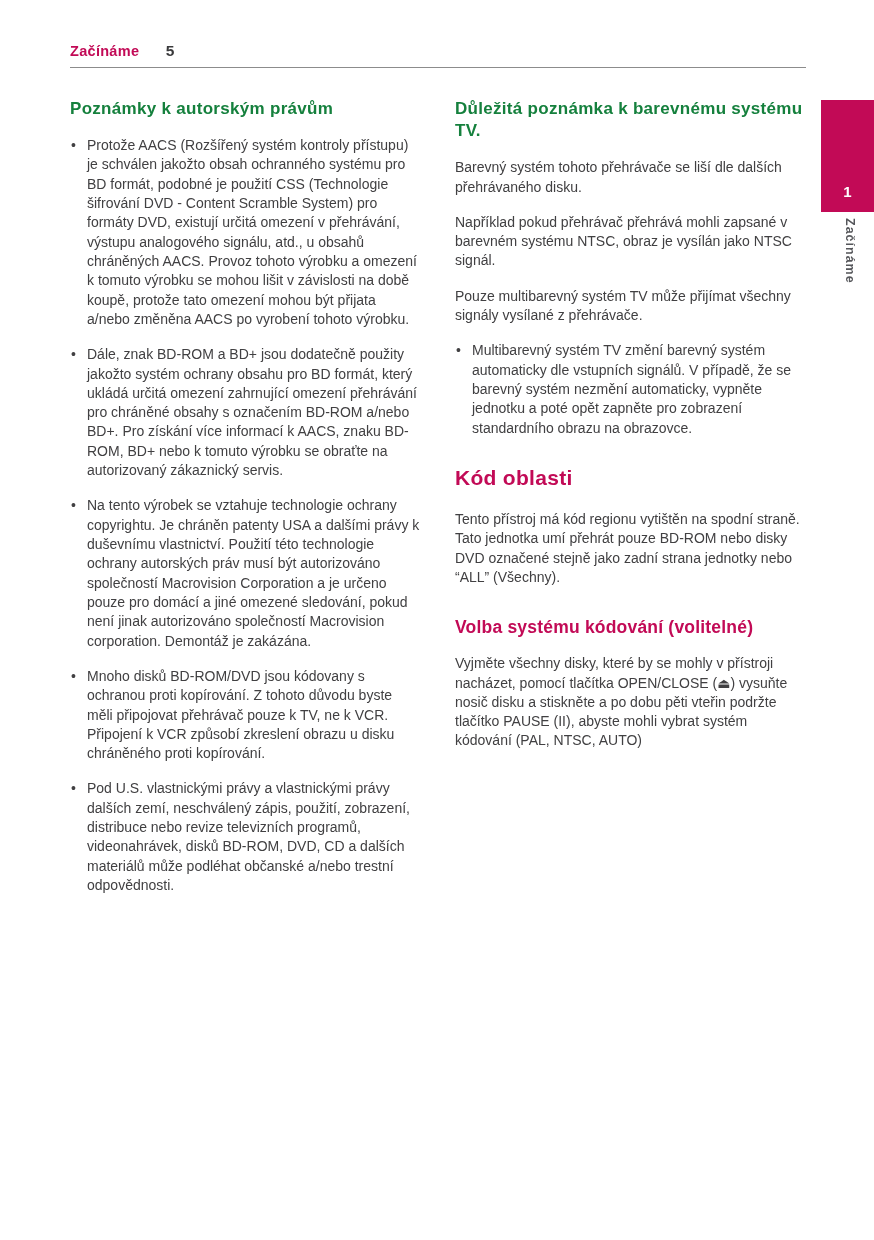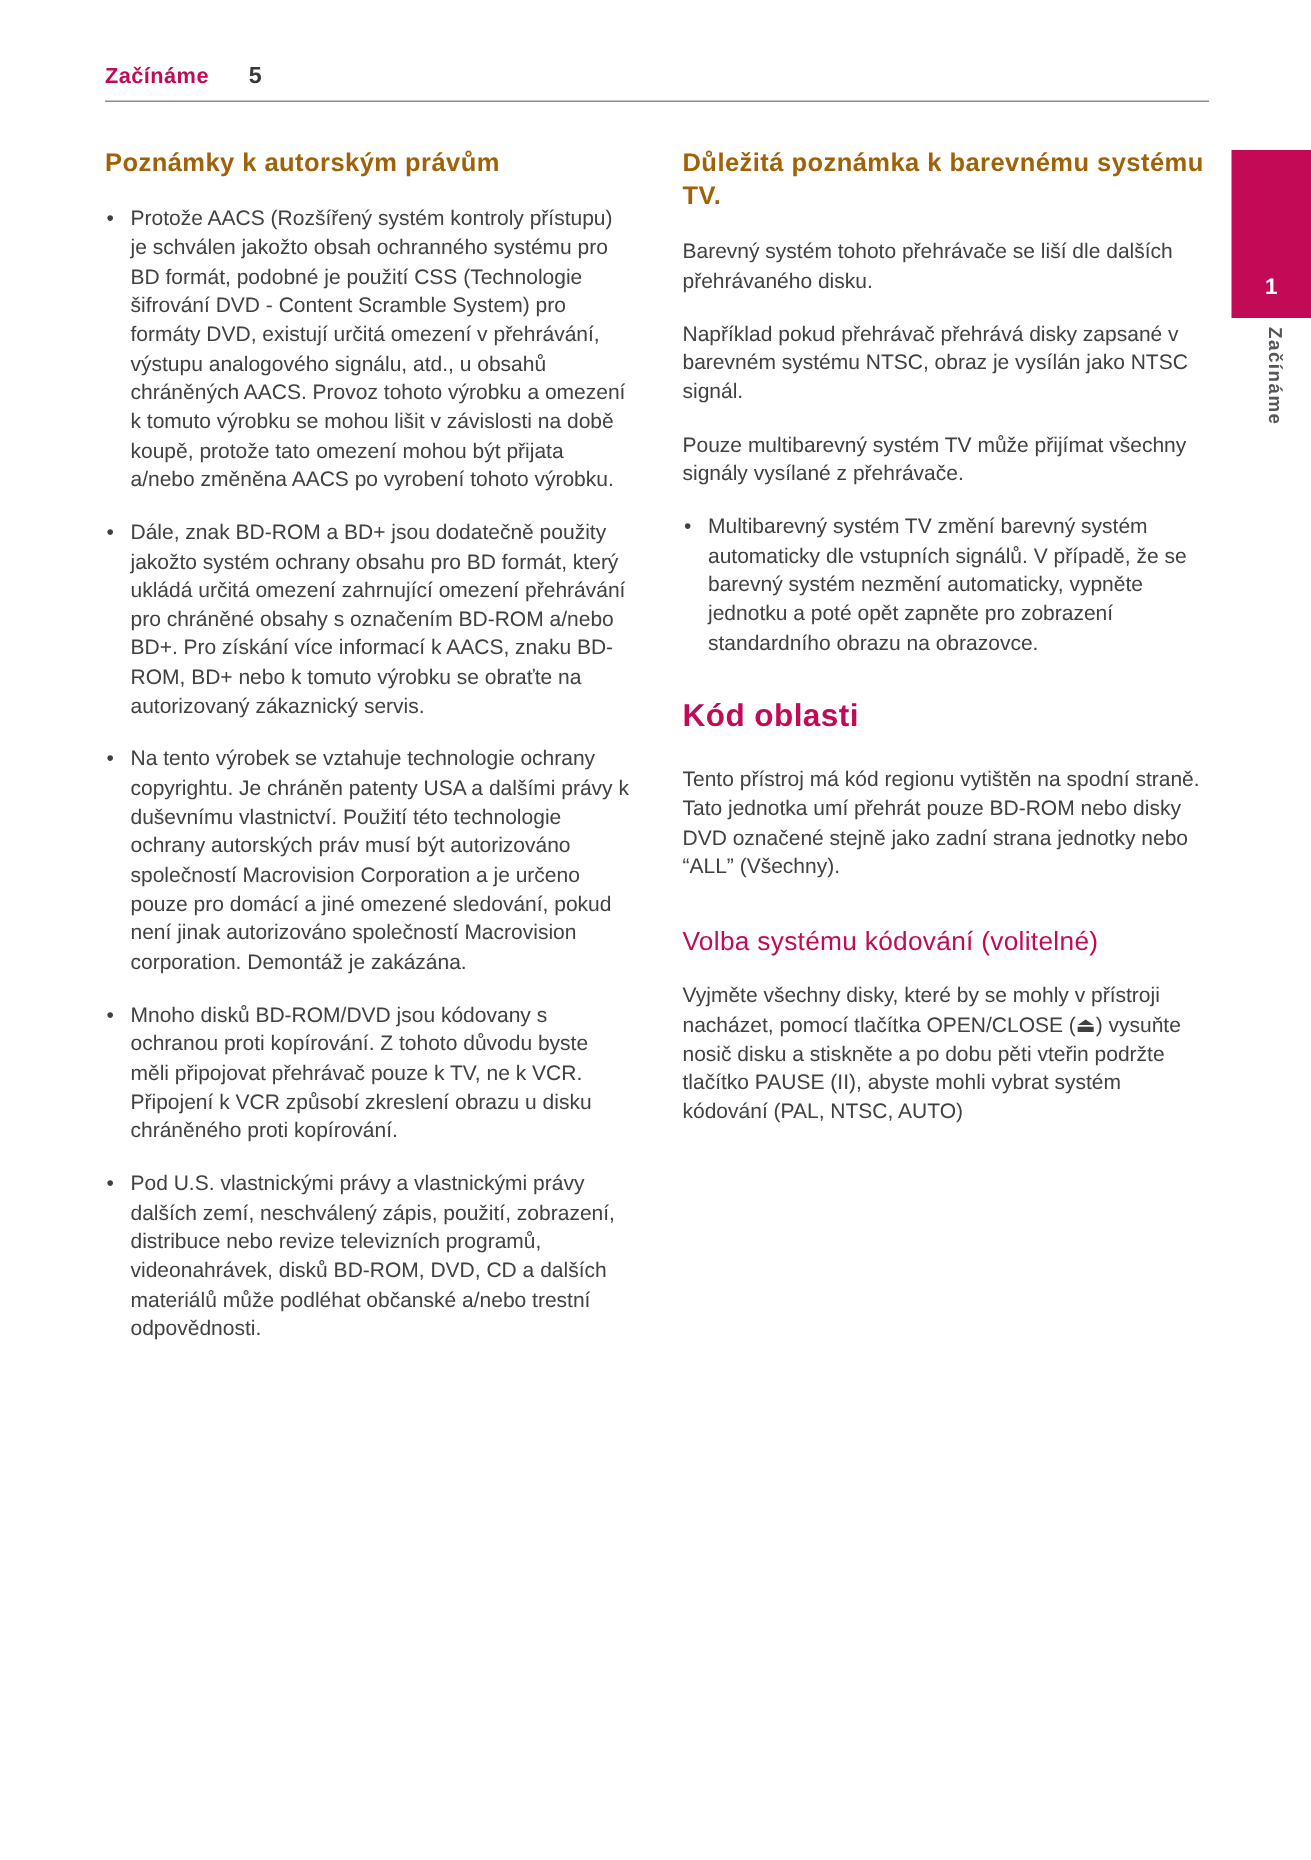--- a/index.html
+++ b/index.html
@@ -66,21 +66,21 @@
       position: absolute;
       top: 98px; left: 70px; width: 736px;
       display: flex;
       gap: 34px;
     }
     .col { width: 351px; }
 
     h2.col-heading {
       font-size: 17px;
       font-weight: bold;
-      color: #a16207;
+      color: #15803d;
       letter-spacing: .3px;
       line-height: 1.3;
       margin-bottom: 12px;
     }
 
     .body-text, .bullet-list li {
       font-size: 14px;
       line-height: 1.38;
       color: var(--text, #414042);
       margin-top: 16px;
@@ -104,21 +104,21 @@
       color: var(--accent, #c20a56);
       font-size: 21px;
       font-weight: bold;
       letter-spacing: .3px;
       margin-top: 28px;
       margin-bottom: 20px;
     }
     h3.pink-heading-md {
       color: var(--accent, #c20a56);
       font-size: 17.5px;
-      font-weight: normal;
+      font-weight: bold;
       letter-spacing: .2px;
       margin-top: 30px;
       margin-bottom: 12px;
     }
   </style>
 </head>
 <body>
 
 <div class="page">
 
@@ -142,21 +142,21 @@
         <li>Dále, znak BD-ROM a BD+ jsou dodatečně použity jakožto systém ochrany obsahu pro BD formát, který ukládá určitá omezení zahrnující omezení přehrávání pro chráněné obsahy s označením BD-ROM a/nebo BD+. Pro získání více informací k AACS, znaku BD-ROM, BD+ nebo k tomuto výrobku se obraťte na autorizovaný zákaznický servis.</li>
         <li>Na tento výrobek se vztahuje technologie ochrany copyrightu. Je chráněn patenty USA a dalšími právy k duševnímu vlastnictví. Použití této technologie ochrany autorských práv musí být autorizováno společností Macrovision Corporation a je určeno pouze pro domácí a jiné omezené sledování, pokud není jinak autorizováno společností Macrovision corporation. Demontáž je zakázána.</li>
         <li>Mnoho disků BD-ROM/DVD jsou kódovany s ochranou proti kopírování. Z tohoto důvodu byste měli připojovat přehrávač pouze k TV, ne k VCR. Připojení k VCR způsobí zkreslení obrazu u disku chráněného proti kopírování.</li>
         <li>Pod U.S. vlastnickými právy a vlastnickými právy dalších zemí, neschválený zápis, použití, zobrazení, distribuce nebo revize televizních programů, videonahrávek, disků BD-ROM, DVD, CD a dalších materiálů může podléhat občanské a/nebo trestní odpovědnosti.</li>
       </ul>
     </section>
 
     <section class="col">
       <h2 class="col-heading">Důležitá poznámka k barevnému systému TV.</h2>
       <p class="body-text">Barevný systém tohoto přehrávače se liší dle dalších přehrávaného disku.</p>
-      <p class="body-text">Například pokud přehrávač přehrává disky zapsané v barevném systému NTSC, obraz je vysílán jako NTSC signál.</p>
+      <p class="body-text">Například pokud přehrávač přehrává mohli zapsané v barevném systému NTSC, obraz je vysílán jako NTSC signál.</p>
       <p class="body-text">Pouze multibarevný systém TV může přijímat všechny signály vysílané z přehrávače.</p>
       <ul class="bullet-list">
         <li>Multibarevný systém TV změní barevný systém automaticky dle vstupních signálů. V případě, že se barevný systém nezmění automaticky, vypněte jednotku a poté opět zapněte pro zobrazení standardního obrazu na obrazovce.</li>
       </ul>
 
       <h3 class="pink-heading-lg">Kód oblasti</h3>
       <p class="body-text">Tento přístroj má kód regionu vytištěn na spodní straně. Tato jednotka umí přehrát pouze BD-ROM nebo disky DVD označené stejně jako zadní strana jednotky nebo “ALL” (Všechny).</p>
 
       <h3 class="pink-heading-md">Volba systému kódování (volitelné)</h3>
       <p class="body-text">Vyjměte všechny disky, které by se mohly v přístroji nacházet, pomocí tlačítka OPEN/CLOSE (⏏) vysuňte nosič disku a stiskněte a po dobu pěti vteřin podržte tlačítko PAUSE (II), abyste mohli vybrat systém kódování (PAL, NTSC, AUTO)</p>

